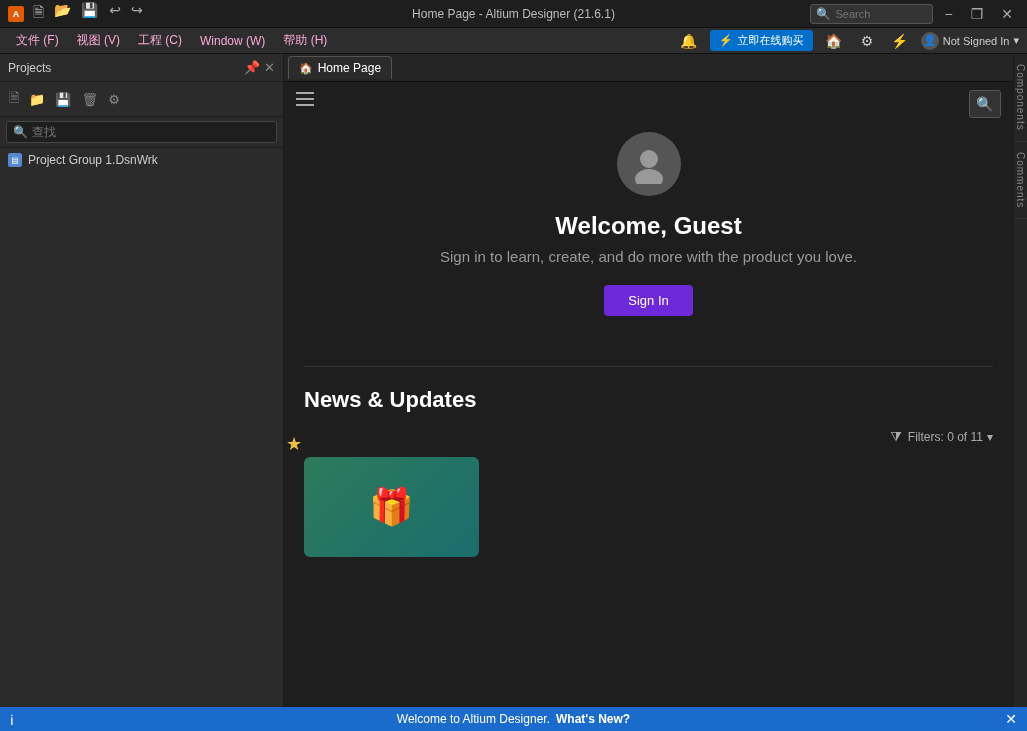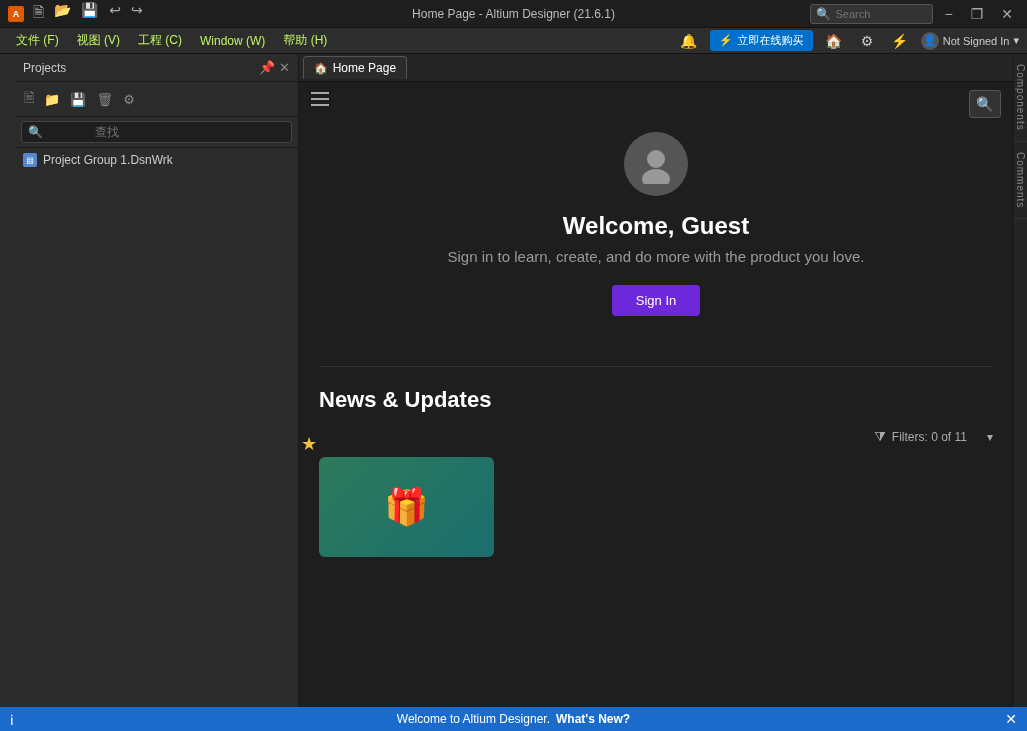--- a/index.html
+++ b/index.html
@@ -19,42 +19,42 @@
     #title-bar .title-right { display: flex; align-items: center; gap: 6px; }
     #title-bar .search-box { display: flex; align-items: center; background: #333; border: 1px solid #555; border-radius: 3px; padding: 2px 6px; gap: 4px; }
     #title-bar .search-box input { background: transparent; border: none; outline: none; color: #ccc; font-size: 11px; width: 90px; }
     #title-bar .win-btn { color: #aaa; font-size: 14px; cursor: pointer; padding: 2px 6px; }
 
     
     #menu-bar {
       display: flex; align-items: center; background: #2d2d2d; height: 26px;
       padding: 0 8px; gap: 2px; border-bottom: 1px solid #111;
     }
-    #menu-bar .menu-item { color: #bef264; font-size: 12px; padding: 3px 8px; cursor: pointer; border-radius: 3px; }
+    #menu-bar .menu-item { color: #f9a8d4; font-size: 12px; padding: 3px 8px; cursor: pointer; border-radius: 3px; }
     #menu-bar .menu-right { margin-left: auto; display: flex; align-items: center; gap: 6px; }
     #menu-bar .menu-icon-btn { color: #ccc; font-size: 14px; padding: 2px 6px; cursor: pointer; border-radius: 3px; }
     #menu-bar .buy-btn { background: #0070cc; color: white; font-size: 11px; padding: 3px 10px; border-radius: 3px; cursor: pointer; display: flex; align-items: center; gap: 4px; }
     #menu-bar .user-area { display: flex; align-items: center; gap: 4px; color: #ccc; font-size: 11px; cursor: pointer; }
     #menu-bar .user-icon { width: 18px; height: 18px; background: #555; border-radius: 50%; display: flex; align-items: center; justify-content: center; font-size: 11px; }
 
     
-    #main { display: flex; height: calc(731px - 28px - 26px - 24px); padding-left: 15px; }
+    #main { display: flex; height: calc(731px - 28px - 26px - 24px); }
 
     
     #sidebar { width: 284px; background: #2b2b2b; border-right: 1px solid #1a1a1a; display: flex; flex-direction: column; }
     #sidebar-header { display: flex; align-items: center; justify-content: space-between; padding: 6px 8px; border-bottom: 1px solid #1a1a1a; }
     #sidebar-header .panel-title { color: #ccc; font-size: 12px; font-weight: 500; }
     #sidebar-header .header-icons { display: flex; gap: 4px; }
     #sidebar-header .header-icons span { color: #888; font-size: 13px; cursor: pointer; }
     #sidebar-toolbar { display: flex; align-items: center; gap: 4px; padding: 4px 6px; border-bottom: 1px solid #1a1a1a; }
     #sidebar-toolbar span { color: #888; font-size: 13px; cursor: pointer; padding: 2px 3px; border-radius: 2px; }
     #sidebar-search { padding: 4px 6px; border-bottom: 1px solid #1a1a1a; }
     #sidebar-search .search-wrap { display: flex; align-items: center; background: #1e1e1e; border: 1px solid #444; border-radius: 3px; padding: 3px 6px; gap: 4px; }
     #sidebar-search .search-wrap span { color: #888; font-size: 12px; }
-    #sidebar-search .search-wrap input { background: transparent; border: none; outline: none; color: #ccc; font-size: 12px; width: 100%; margin-left: 48px; }
+    #sidebar-search .search-wrap input { background: transparent; border: none; outline: none; color: #ccc; font-size: 12px; width: 100%; }
     #sidebar-content { flex: 1; overflow-y: auto; }
     .project-item { display: flex; align-items: center; gap: 6px; padding: 5px 8px; cursor: pointer; color: #ccc; font-size: 12px; }
     .project-item .proj-icon { width: 14px; height: 14px; background: #5588cc; border-radius: 2px; font-size: 8px; color: white; display: flex; align-items: center; justify-content: center; flex-shrink: 0; }
 
     
     #tab-bar { display: flex; align-items: center; background: #252525; height: 28px; border-bottom: 1px solid #111; padding: 0 4px; gap: 2px; }
     .tab { display: flex; align-items: center; gap: 5px; padding: 4px 10px; border-radius: 4px 4px 0 0; cursor: pointer; font-size: 12px; color: #aaa; }
     .tab.active { background: #2b2b2b; color: #fff; border-top: 1px solid #555; border-left: 1px solid #555; border-right: 1px solid #555; }
     .tab .tab-icon { font-size: 11px; }
 
@@ -78,21 +78,21 @@
     .sign-in-btn { background: #6d28d9; color: white; border: none; padding: 8px 24px; border-radius: 4px; cursor: pointer; font-size: 13px; font-weight: 500; }
 
     
     .section-divider { border: none; border-top: 1px solid #333; margin: 10px 20px 20px; }
 
     
     #news-section { padding: 0 20px 20px; }
     .news-title { color: #ffffff; font-size: 22px; font-weight: 700; margin-bottom: 16px; }
     .filters-bar { display: flex; align-items: center; justify-content: flex-end; margin-bottom: 12px; gap: 6px; font-size: 12px; color: #aaa; }
     .filter-icon { font-size: 13px; }
-    .filter-dropdown { display: flex; align-items: center; gap: 20px; cursor: pointer; }
+    .filter-dropdown { display: flex; align-items: center; gap: 4px; cursor: pointer; }
 
     
     .news-tabs { display: flex; gap: 20px; border-bottom: 1px solid #444; margin-bottom: 16px; }
     .news-tab { color: #aaa; font-size: 13px; padding: 4px 0; cursor: pointer; border-bottom: 2px solid transparent; }
     .news-tab.active { color: #fff; border-bottom: 2px solid #fff; }
 
     
     .cards-row { display: flex; gap: 16px; align-items: flex-start; }
     .card { background: linear-gradient(135deg, #2d7a5b 0%, #1a6e6e 100%); border-radius: 6px; width: 175px; height: 100px; display: flex; align-items: center; justify-content: center; position: relative; flex-shrink: 0; }
     .card .gift-icon { font-size: 36px; }

